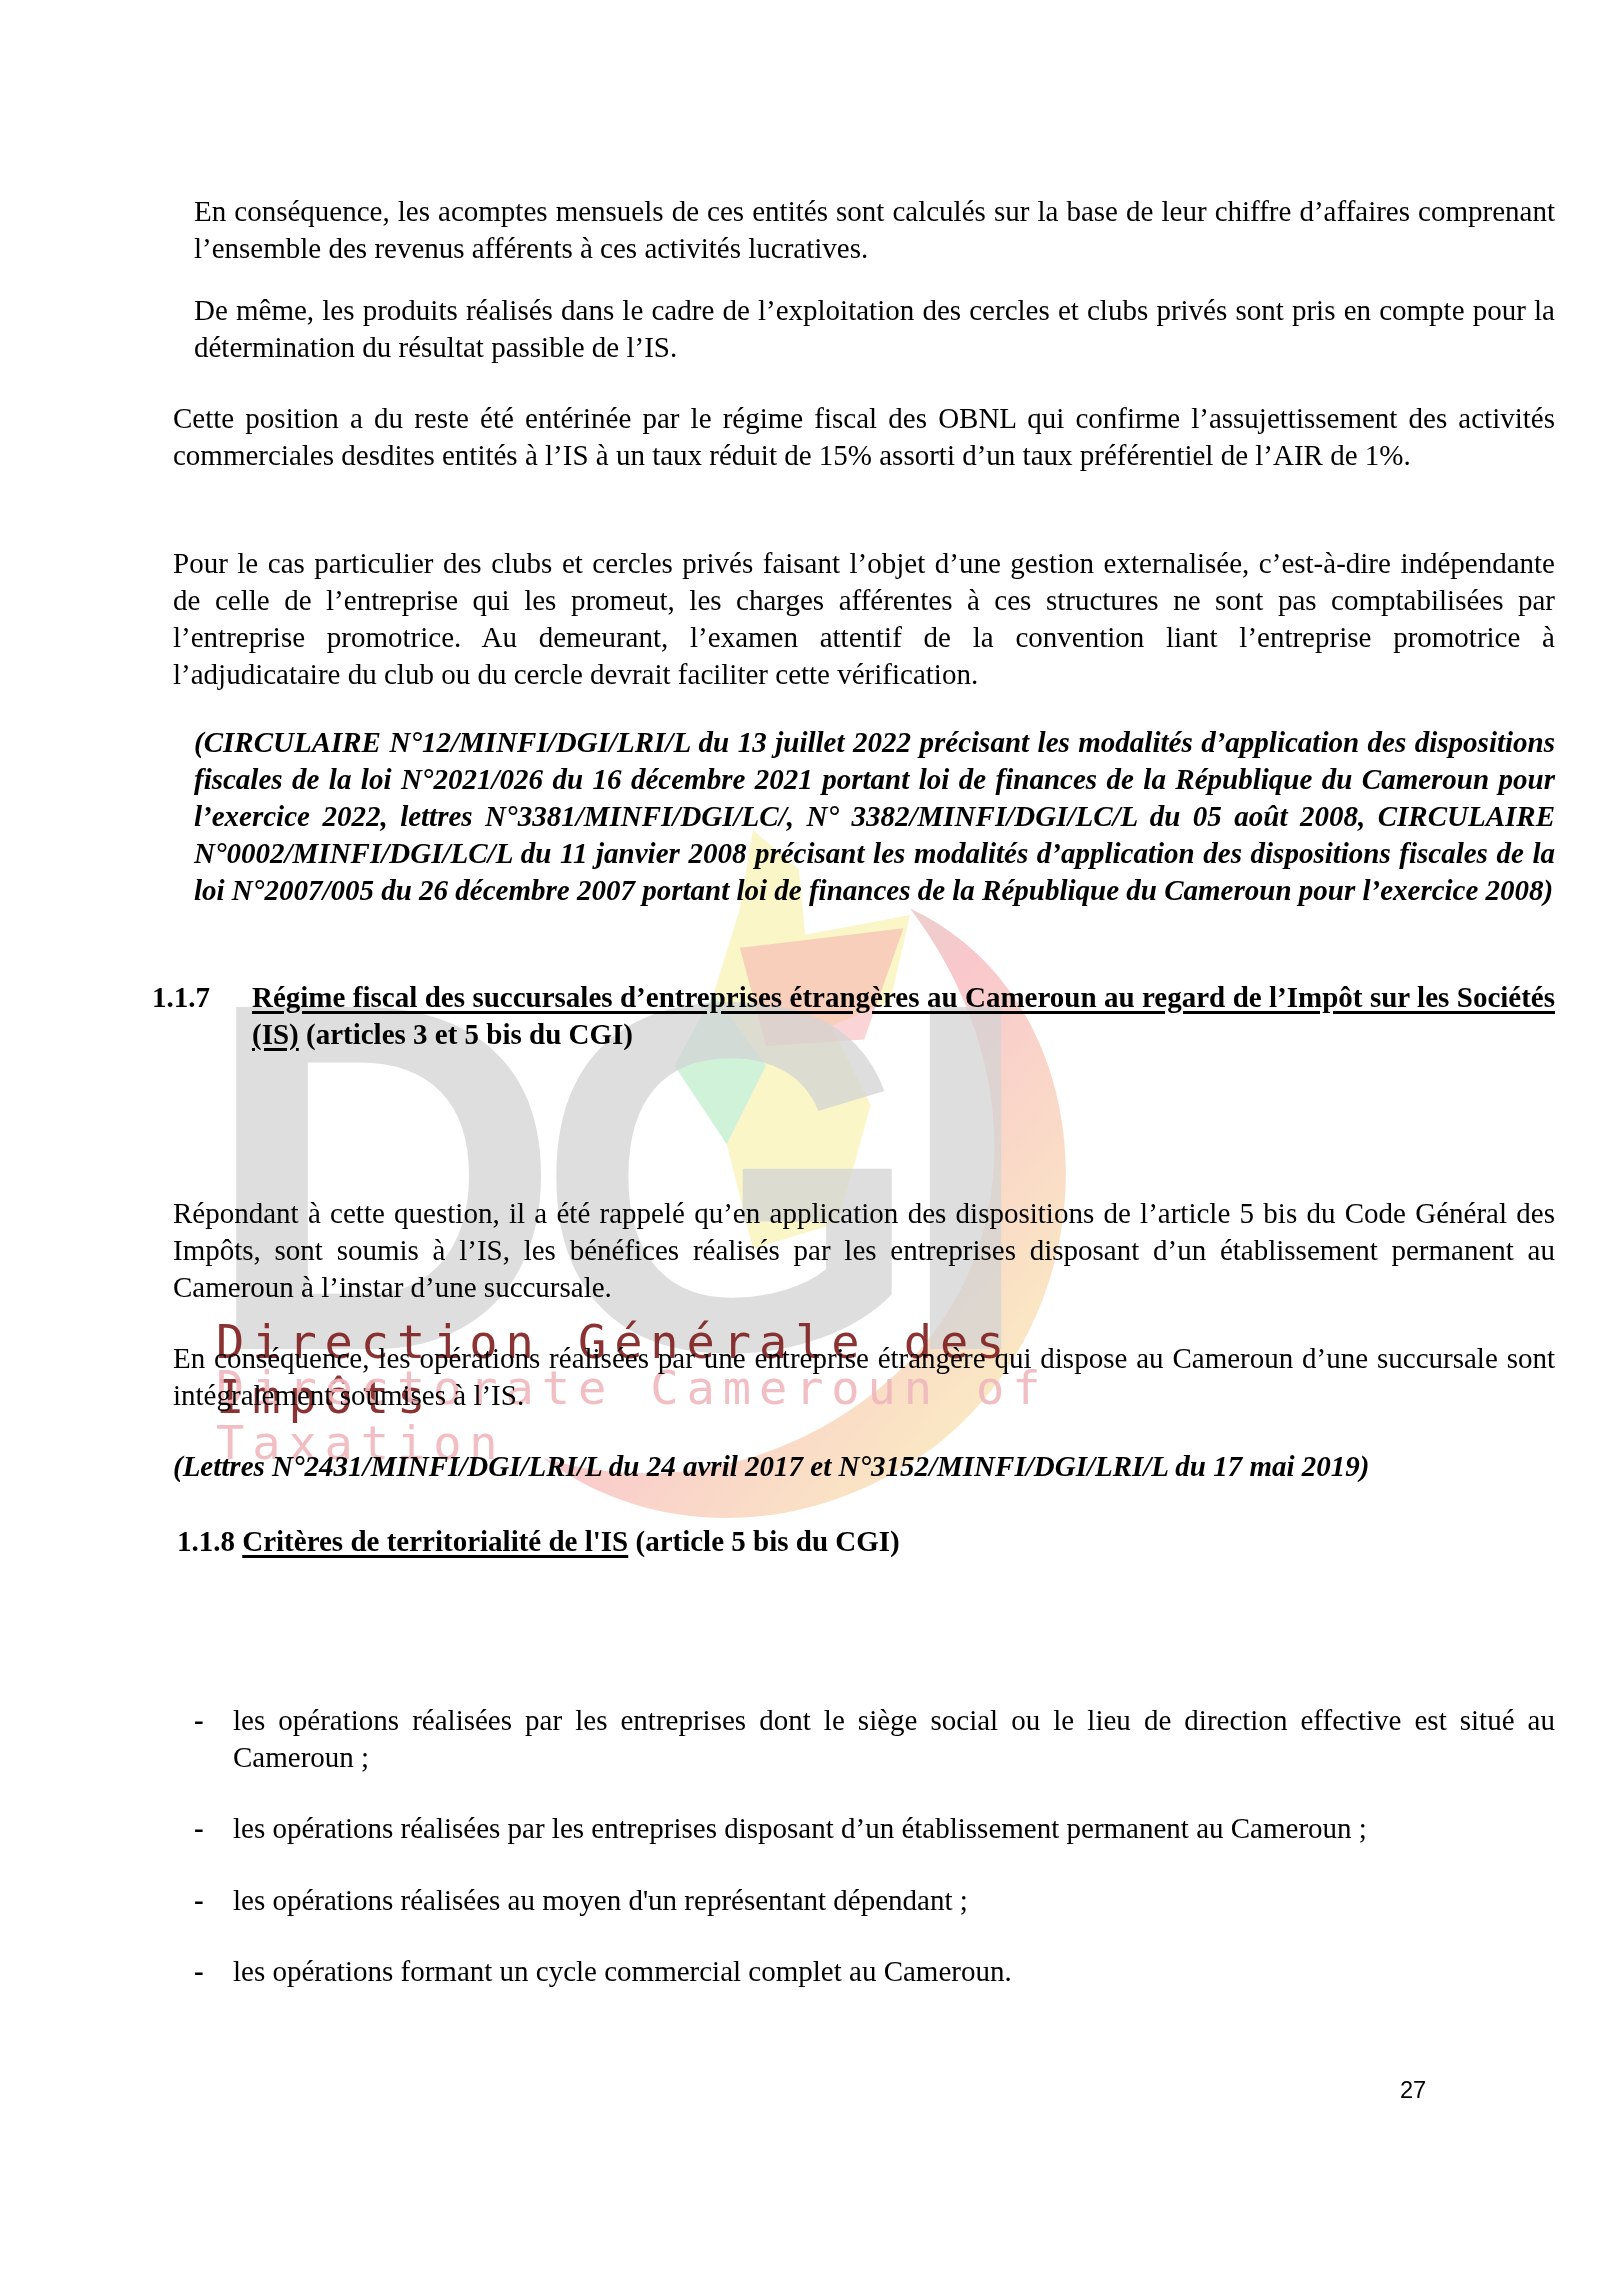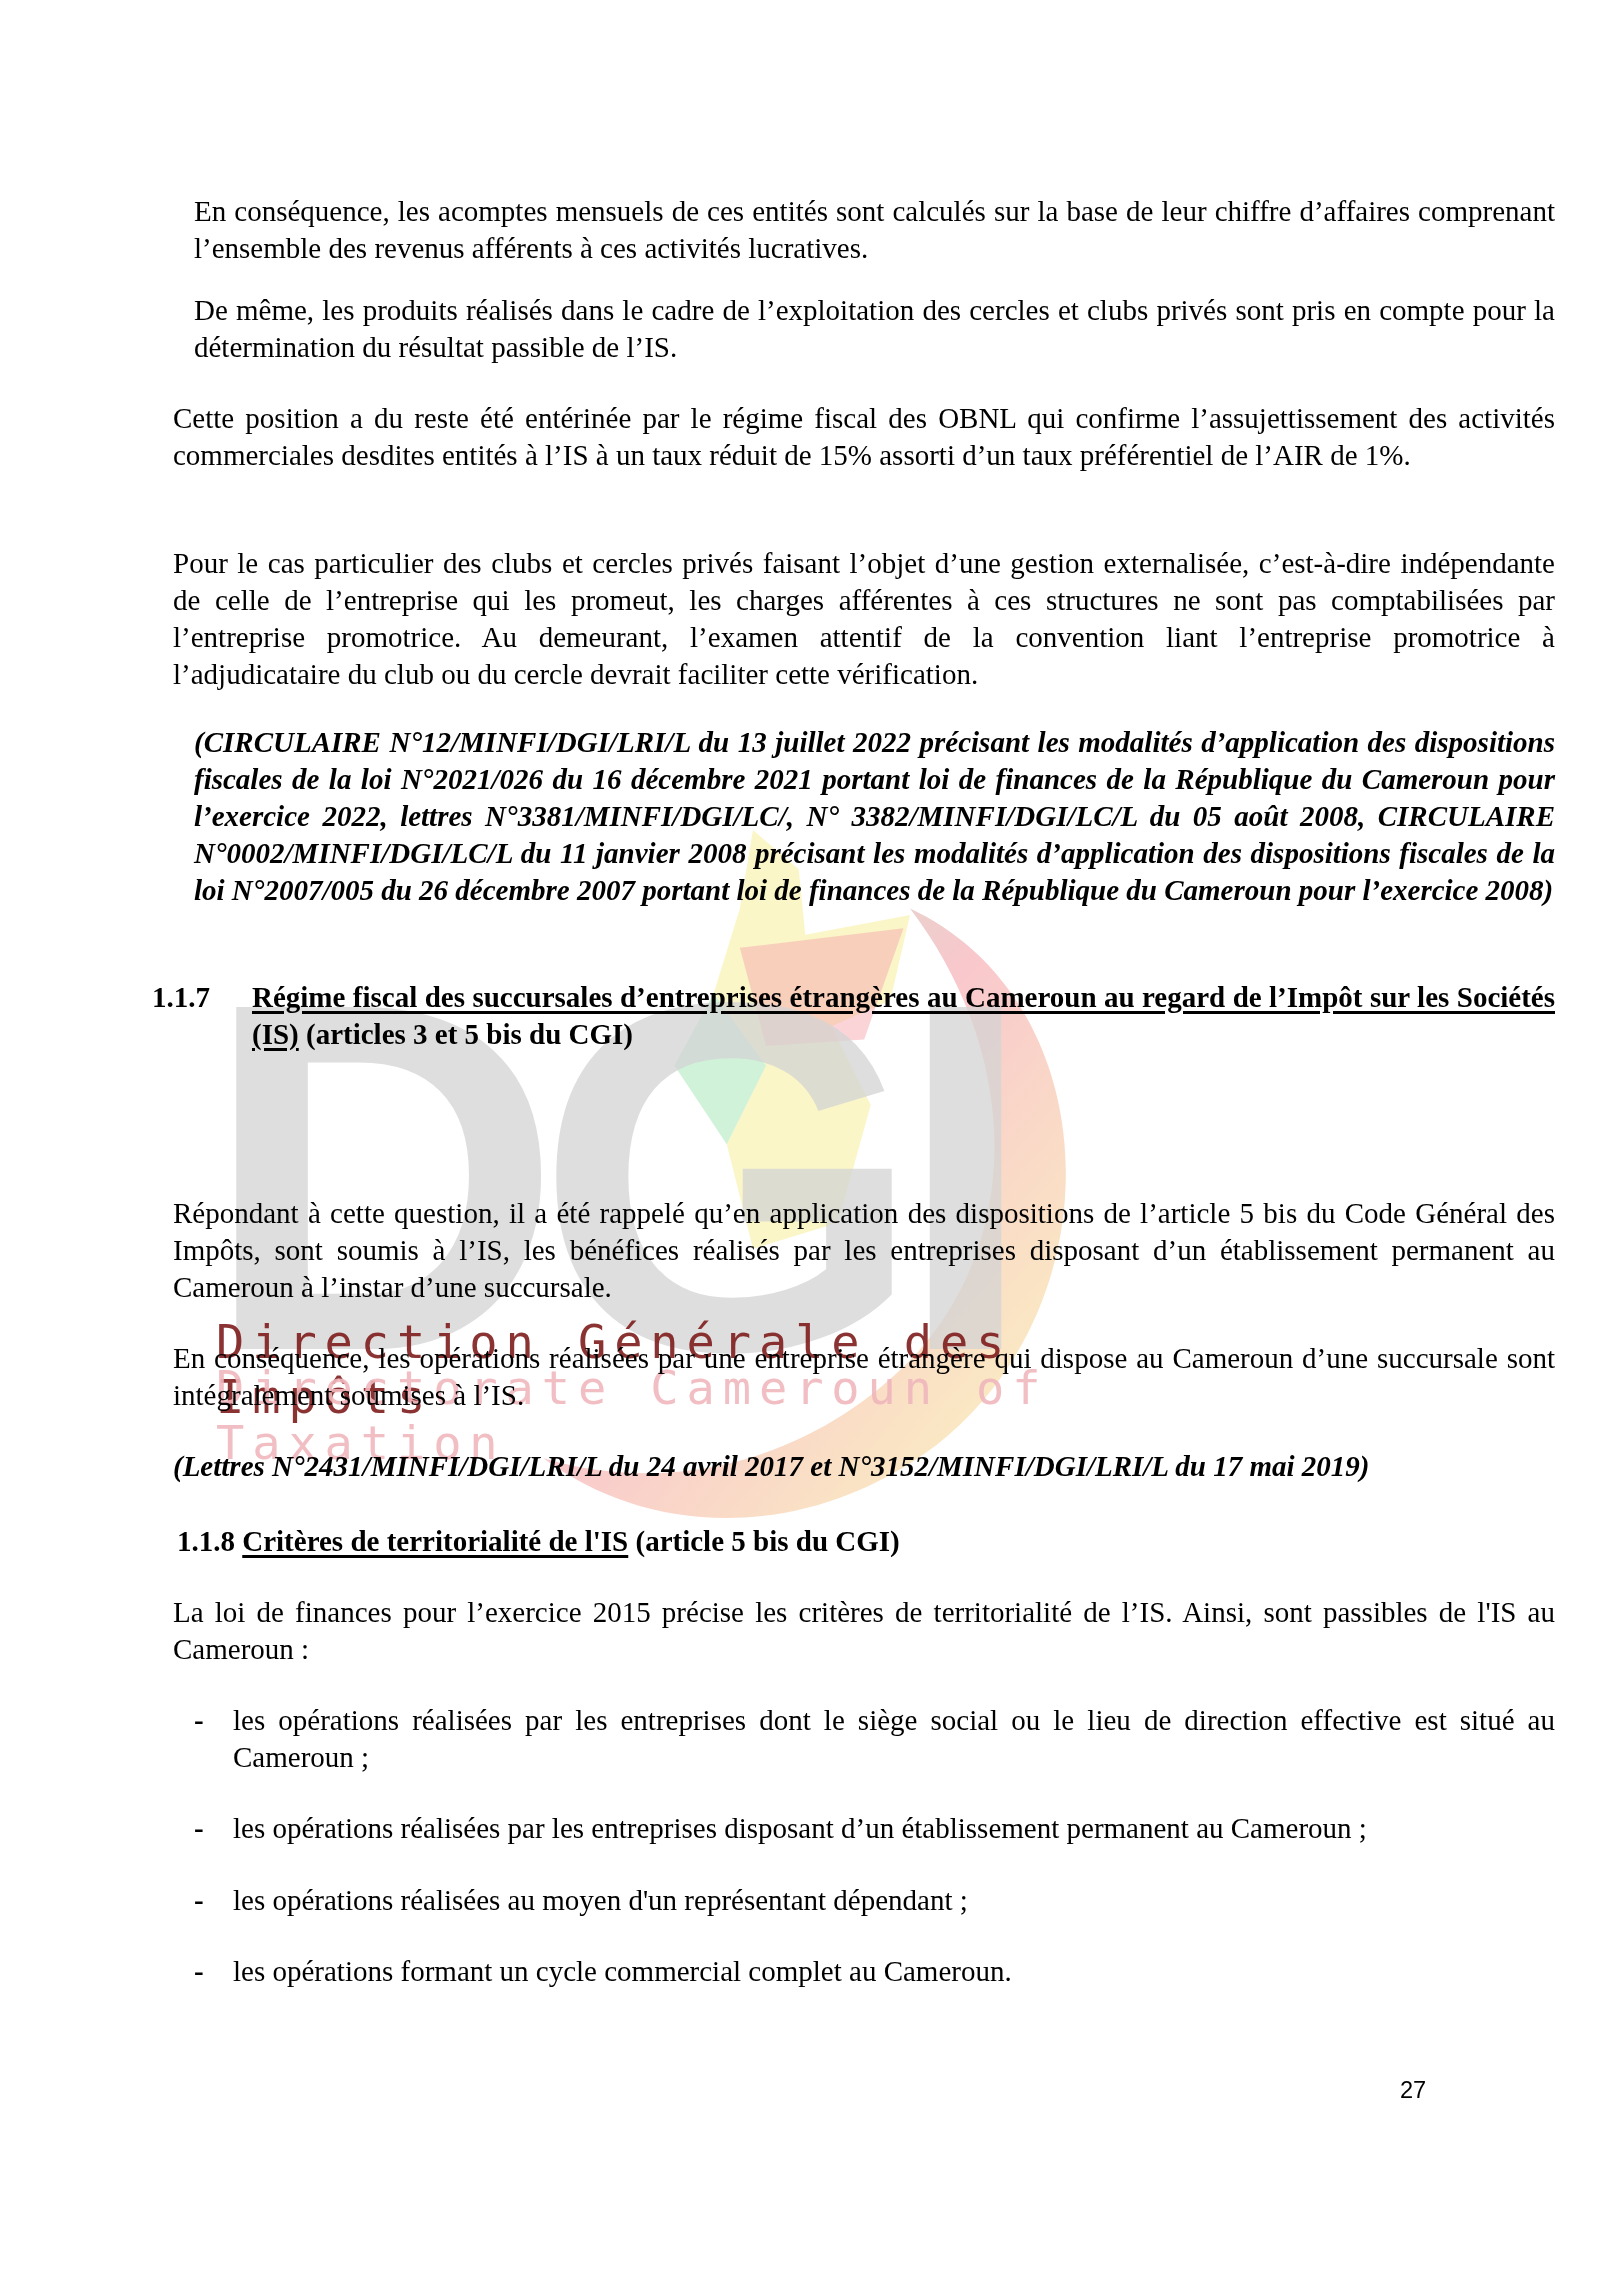--- a/index.html
+++ b/index.html
@@ -74,21 +74,20 @@
 
   <p class="p normal" style="top:1195px;">Répondant à cette question, il a été rappelé qu’en application des dispositions de l’article 5 bis du Code Général des Impôts, sont soumis à l’IS, les bénéfices réalisés par les entreprises disposant d’un établissement permanent au Cameroun à l’instar d’une succursale.</p>
   <p class="p normal" style="top:1340px;">En conséquence, les opérations réalisées par une entreprise étrangère qui dispose au Cameroun d’une succursale sont intégralement soumises à l’IS.</p>
   <p class="p normal ref" style="top:1448px;">(Lettres N°2431/MINFI/DGI/LRI/L du 24 avril 2017 et N°3152/MINFI/DGI/LRI/L du 17 mai 2019)</p>
 
   <div class="heading" style="left:177px; top:1523px; width:1374px;">
     <span>1.1.8</span>
     <span class="u">Critères de territorialité de l'IS</span><span> (article 5 bis du CGI)</span>
   </div>
 
-  <p class="p normal" style="top:1594px;">La loi de finances pour l’exercice 2015 précise les critères de territorialité de l’IS. Ainsi, sont passibles de l'IS au Cameroun :</p>
 
   <div class="bullet" style="top:1702px;">
     <span class="mark">-</span>
     <span class="txt">les opérations réalisées par les entreprises dont le siège social ou le lieu de direction effective est situé au Cameroun ;</span>
   </div>
   <div class="bullet" style="top:1810px;">
     <span class="mark">-</span>
     <span class="txt">les opérations réalisées par les entreprises disposant d’un établissement permanent au Cameroun ;</span>
   </div>
   <div class="bullet" style="top:1882px;">

